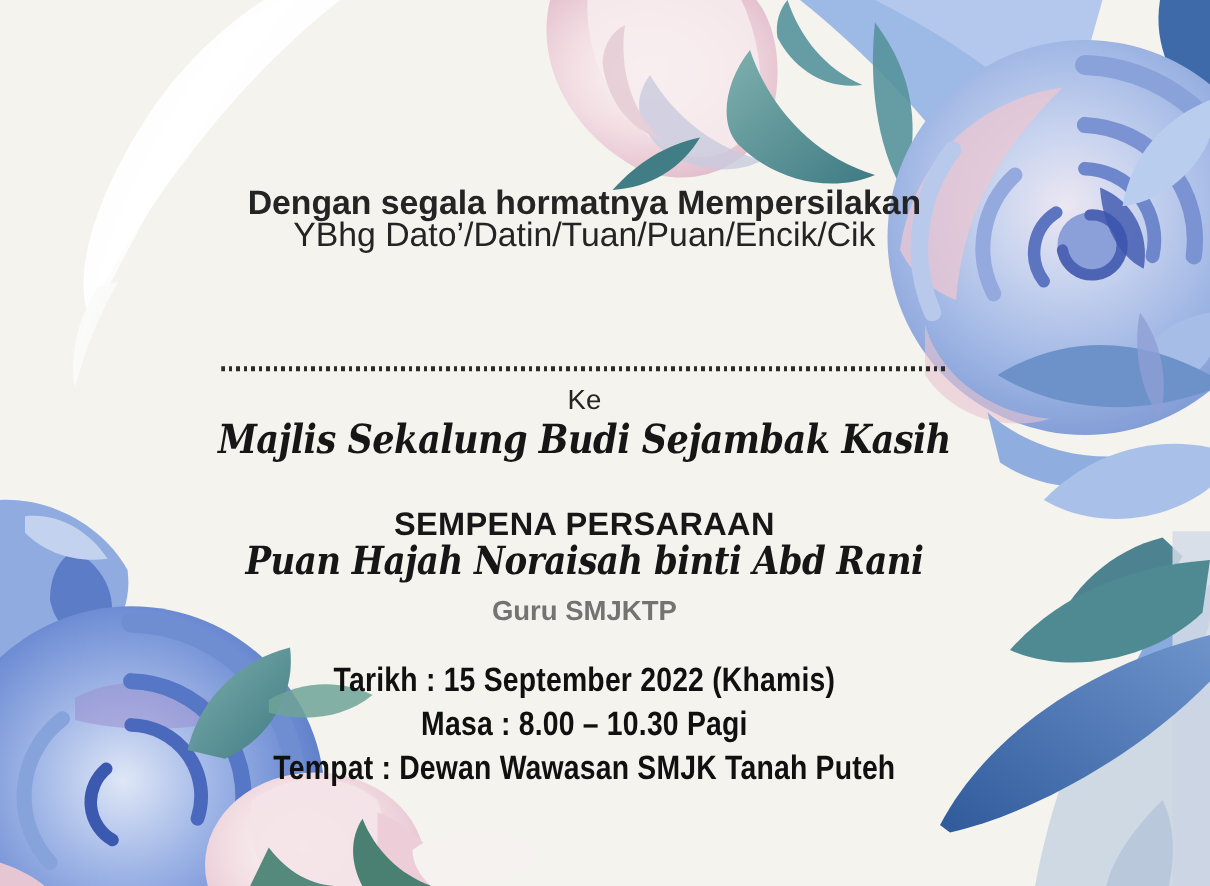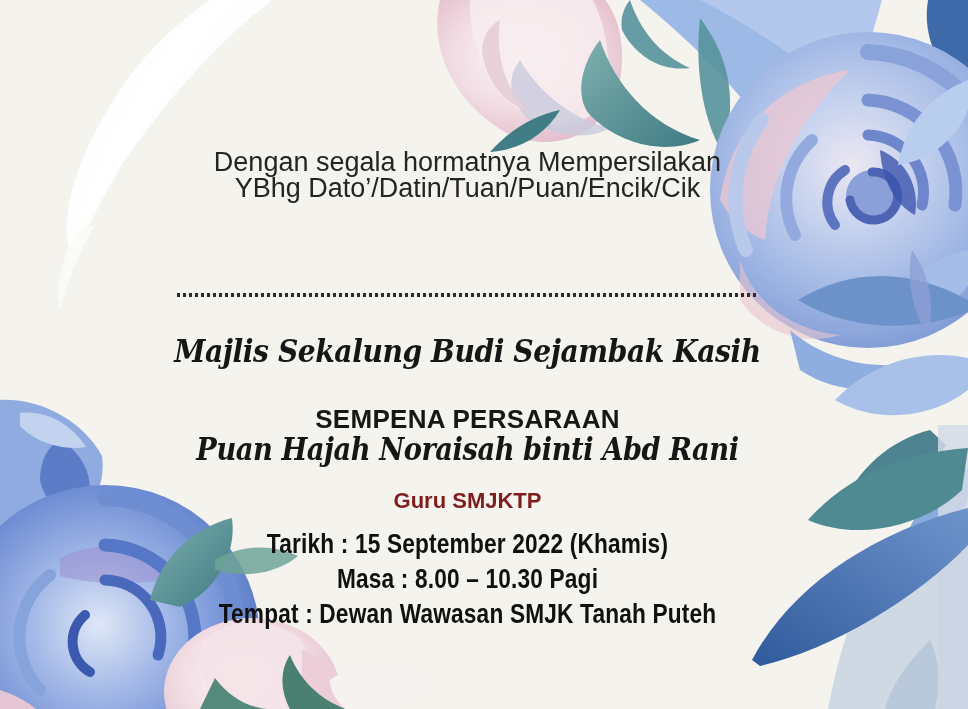--- a/index.html
+++ b/index.html
@@ -10,36 +10,36 @@
     position:relative;
   }
   .card{position:absolute;inset:0;width:968px;height:709px;background:#f4f3ee;}
   .deco{position:absolute;left:0;top:0;width:968px;height:709px;pointer-events:none;}
   .text-layer{
     position:absolute;left:0;top:0;width:935px;height:709px;
     text-align:center;color:#1d1d1d;z-index:2;
   }
   .line{position:absolute;left:0;width:100%;white-space:nowrap;}
   .greeting{font-size:27px;line-height:36px;font-weight:400;color:#242424;}
-  #greet1{top:144px;}
+  #greet1{top:144px;font-weight:bold;}
   #greet2{top:170px;text-align:center;}
   .guest{top:244px;font-size:27px;font-weight:400;color:#242424;}
   .dots{
     position:absolute;top:293px;left:177px;width:582px;height:4px;
     background-image:repeating-linear-gradient(to right,#2b2b2b 0 3px,transparent 3px 6px);
   }
   .ke{top:307px;font-size:22px;color:#242424;}
   .script{
     font-family:"DejaVu Serif",serif;font-style:italic;font-weight:700;
     transform:scaleX(.88);transform-origin:center;letter-spacing:-.5px;color:#161616;
   }
   .event-title{top:332px;font-size:32px;}
   .subtitle{top:376px;font-size:26px;font-weight:700;letter-spacing:.3px;color:#171717;margin-top:28px;}
   .name{top:431px;font-size:31px;}
-  .role{top:488px;font-size:22px;font-weight:700;color:#7f1d1d;}
+  .role{top:476px;font-size:22px;font-weight:700;color:#737373;}
   .detail{
     font-size:27px;line-height:35px;font-weight:700;color:#101010;
     transform:scaleX(.84);transform-origin:center;letter-spacing:.2px;
   }
   #detail-date{top:527px;}
   #detail-time{top:562px;}
   #detail-venue{top:597px;}
 </style>
 </head>
 <body>
@@ -153,20 +153,21 @@
       <path d="M290,655 C300,680 320,700 346,709 L290,709 C280,690 280,670 290,655 Z" fill="#4a8071"></path>
       <path d="M330,680 C360,658 402,658 432,685 C412,705 370,709 345,709 C335,700 330,690 330,680 Z" fill="#f6f2f0"></path>
       <path d="M0,690 C15,695 28,702 36,709 L0,709 Z" fill="#e6c6d2"></path>
     </g>
   </svg>
 
   <div class="text-layer">
     <div class="line greeting" id="greet1">Dengan segala hormatnya Mempersilakan</div>
     <div class="line greeting" id="greet2">YBhg Dato’/Datin/Tuan/Puan/Encik/Cik</div>
     <div class="dots"></div>
+    <div class="line ke">Ke</div>
     <div class="line script event-title">Majlis Sekalung Budi Sejambak Kasih</div>
     <div class="line subtitle">SEMPENA PERSARAAN</div>
     <div class="line script name">Puan Hajah Noraisah binti Abd Rani</div>
     <div class="line role">Guru SMJKTP</div>
     <div class="line detail" id="detail-date">Tarikh : 15 September 2022 (Khamis)</div>
     <div class="line detail" id="detail-time">Masa : 8.00 – 10.30 Pagi</div>
     <div class="line detail" id="detail-venue">Tempat : Dewan Wawasan SMJK Tanah Puteh</div>
   </div>
 
 </div>

